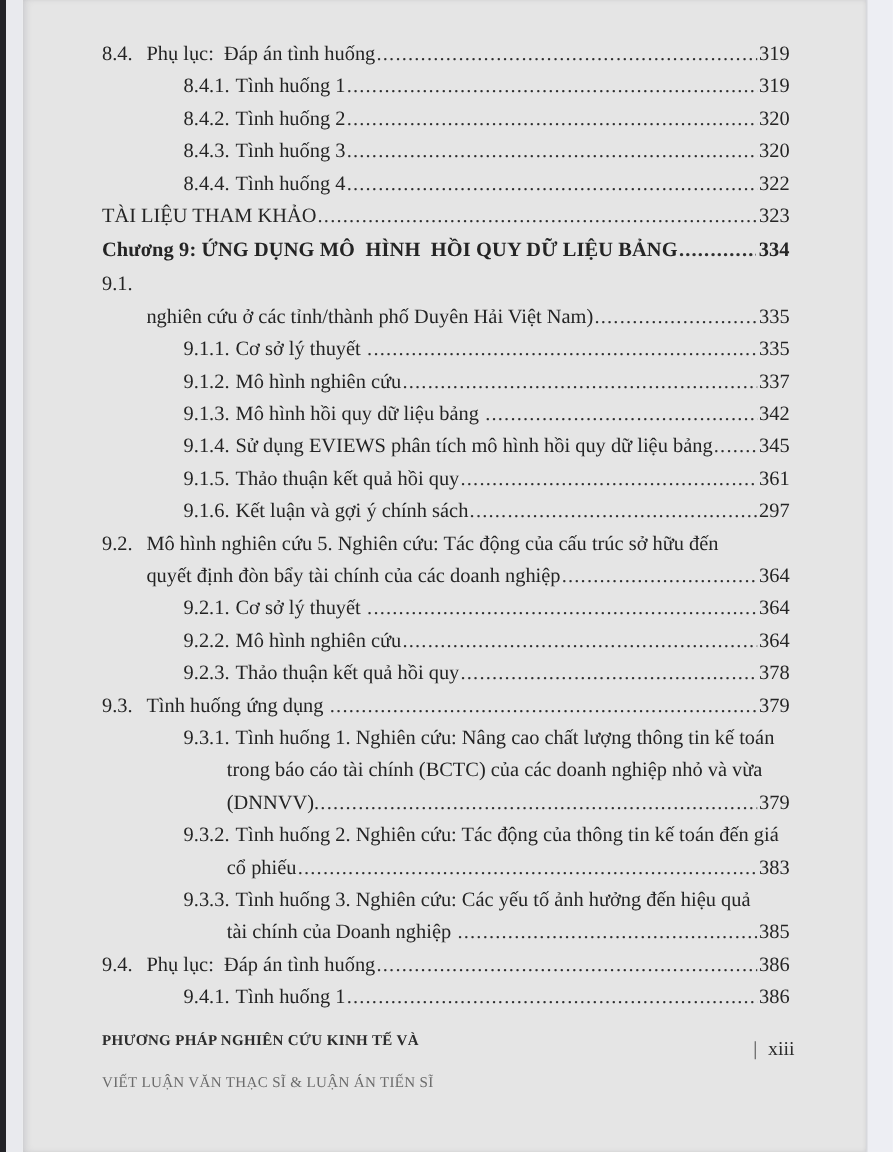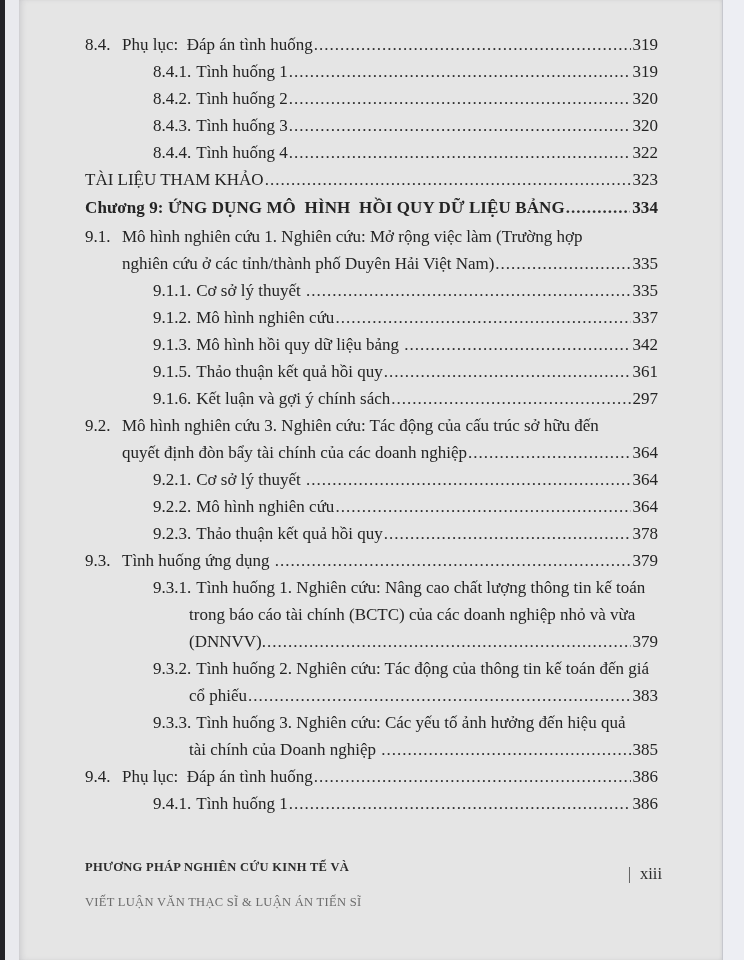--- a/index.html
+++ b/index.html
@@ -104,21 +104,20 @@
           <span class="dots"></span>
           <span class="pg">323</span>
         </div>
         <div class="row chapter first">
           <span class="txt">Chương 9: ỨNG DỤNG MÔ  HÌNH  HỒI QUY DỮ LIỆU BẢNG</span>
           <span class="dots"></span>
           <span class="pg">334</span>
         </div>
         <div class="row l1 first">
           <span class="num1">9.1.</span>
-          <span class="txt">Mô hình nghiên cứu 1. Nghiên cứu: Mở rộng việc làm (Trường hợp</span>
         </div>
         <div class="row l1 cont">
           <span class="txt">nghiên cứu ở các tỉnh/thành phố Duyên Hải Việt Nam)</span>
           <span class="dots"></span>
           <span class="pg">335</span>
         </div>
         <div class="row l2 first">
           <span class="num2">9.1.1.</span>
           <span class="txt">Cơ sở lý thuyết </span>
           <span class="dots"></span>
@@ -130,34 +129,40 @@
           <span class="dots"></span>
           <span class="pg">337</span>
         </div>
         <div class="row l2 first">
           <span class="num2">9.1.3.</span>
           <span class="txt">Mô hình hồi quy dữ liệu bảng </span>
           <span class="dots"></span>
           <span class="pg">342</span>
         </div>
         <div class="row l2 first">
+          <span class="num2">9.1.4.</span>
+          <span class="txt">Sử dụng EVIEWS phân tích mô hình hồi quy dữ liệu bảng</span>
+          <span class="dots"></span>
+          <span class="pg">345</span>
+        </div>
+        <div class="row l2 first">
           <span class="num2">9.1.5.</span>
           <span class="txt">Thảo thuận kết quả hồi quy</span>
           <span class="dots"></span>
           <span class="pg">361</span>
         </div>
         <div class="row l2 first">
           <span class="num2">9.1.6.</span>
           <span class="txt">Kết luận và gợi ý chính sách</span>
           <span class="dots"></span>
           <span class="pg">297</span>
         </div>
         <div class="row l1 first">
           <span class="num1">9.2.</span>
-          <span class="txt">Mô hình nghiên cứu 3. Nghiên cứu: Tác động của cấu trúc sở hữu đến</span>
+          <span class="txt">Mô hình nghiên cứu 5. Nghiên cứu: Tác động của cấu trúc sở hữu đến</span>
         </div>
         <div class="row l1 cont">
           <span class="txt">quyết định đòn bẩy tài chính của các doanh nghiệp</span>
           <span class="dots"></span>
           <span class="pg">364</span>
         </div>
         <div class="row l2 first">
           <span class="num2">9.2.1.</span>
           <span class="txt">Cơ sở lý thuyết </span>
           <span class="dots"></span>

